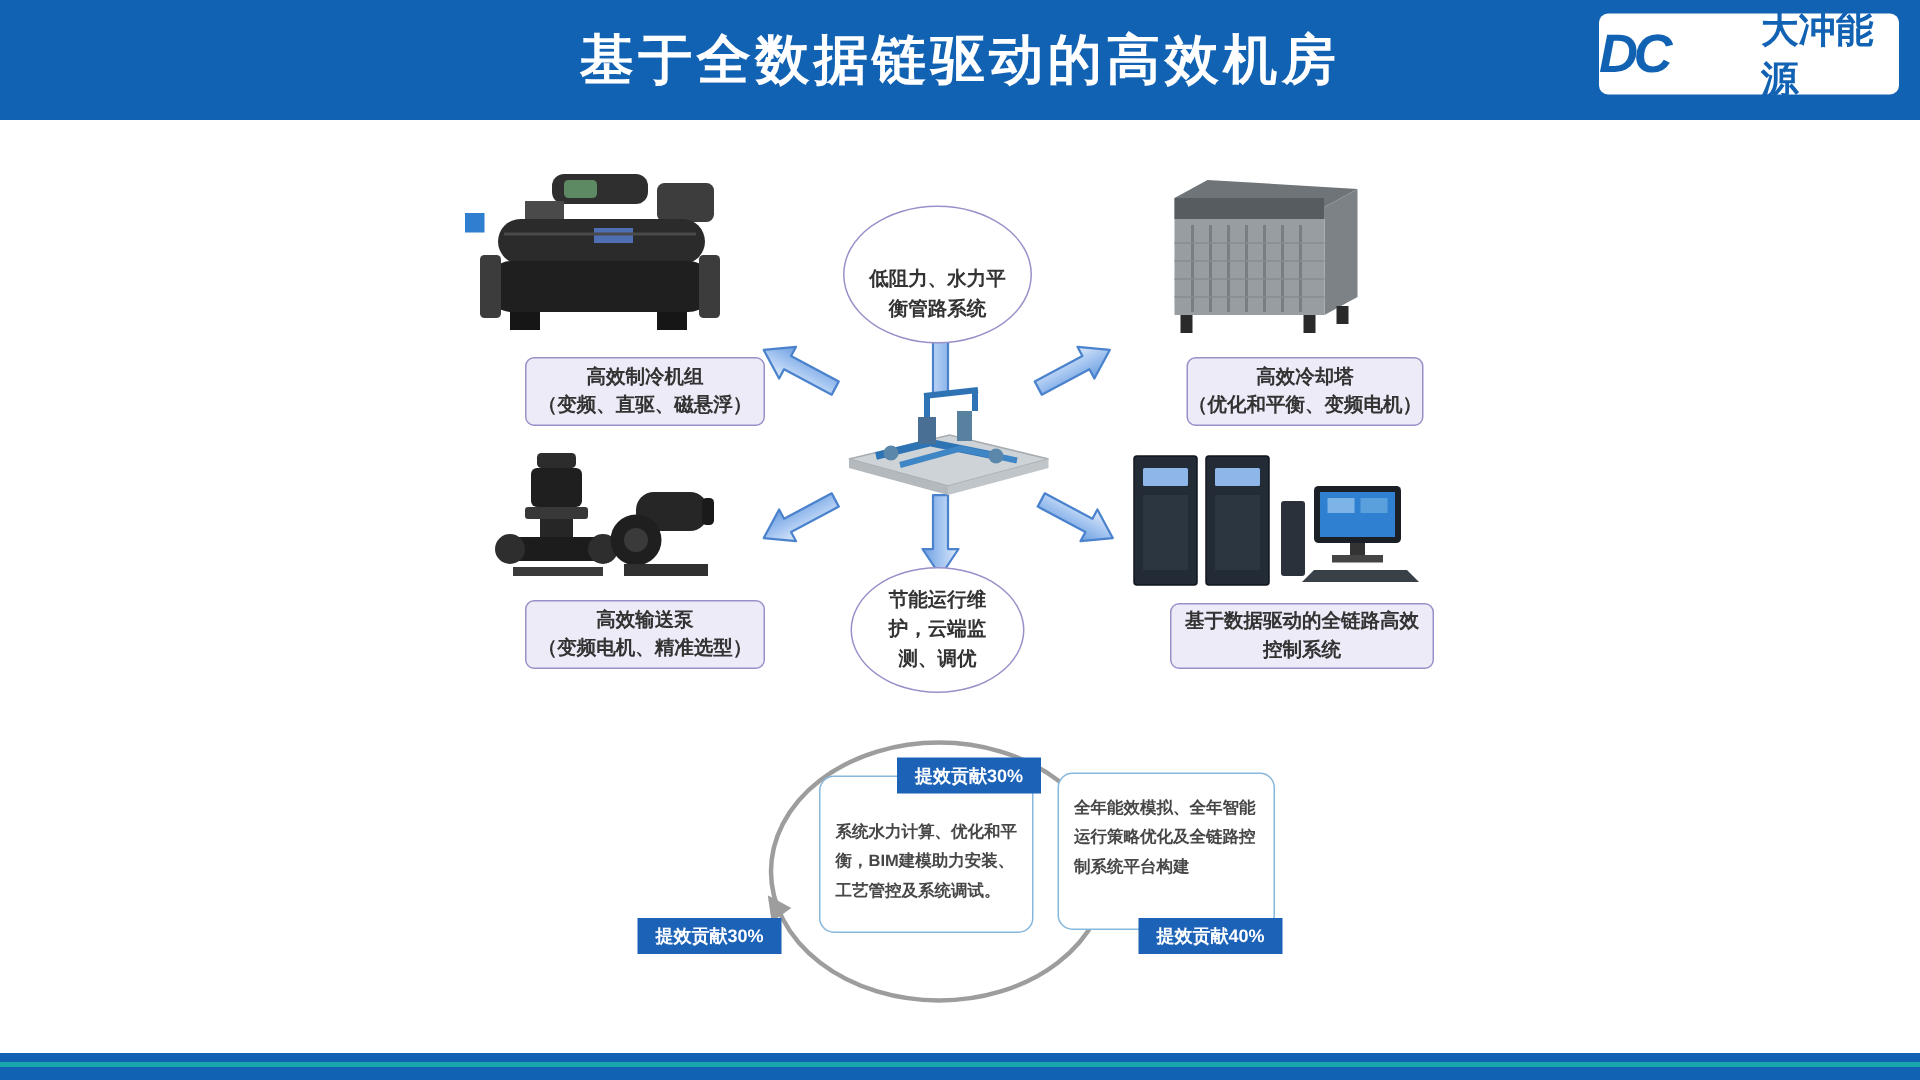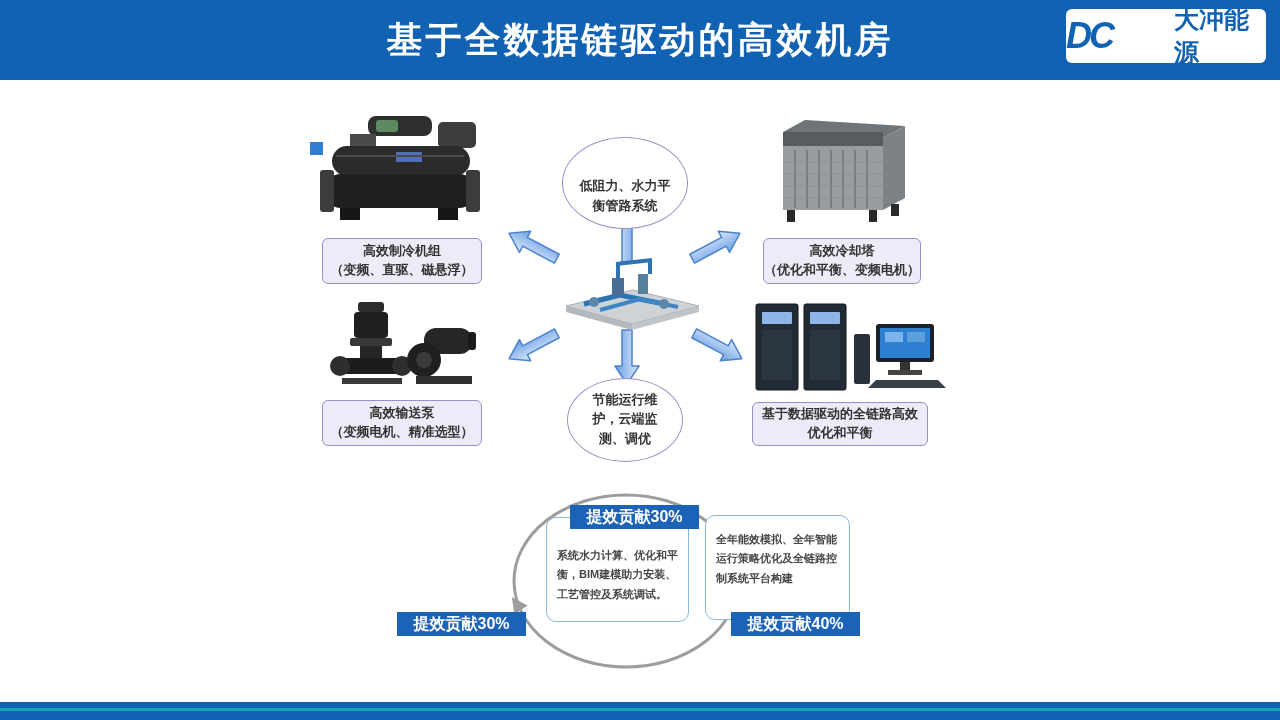--- a/index.html
+++ b/index.html
@@ -14,33 +14,33 @@
   .logo { position:absolute; right:14px; top:9px; width:200px; height:54px; background:#fff;
           border-radius:6px; display:flex; align-items:center; justify-content:center; gap:24px; }
   .logo-dc { color:#1262b3; font-size:36px; font-weight:bold; font-style:italic; letter-spacing:-3px; }
   .logo-name { color:#1262b3; font-size:25px; font-weight:bold;margin-left:38px; }
 
   
   .img { position:absolute; z-index:2; }
   .img svg { width:100%; height:100%; display:block; }
   .label-box { position:absolute; z-index:2; background:#edebf7; border:1.6px solid #9a90c9; border-radius:6px;
                display:flex; flex-direction:column; align-items:center; justify-content:center;
-               font-size:13px; font-weight:bold; color:#333; line-height:1.45; text-align:center; }
+               font-size:13px; font-weight:bold; color:#333; line-height:1.45; text-align:center;margin-left:28px; }
   .ellipse { position:absolute; z-index:2; background:#fff; border:1.6px solid #9a90c9; border-radius:50%;
              display:flex; align-items:flex-end; justify-content:center; text-align:center;
              font-size:13px; font-weight:bold; color:#333; padding:13px; line-height:1.5; }
   .arrow { position:absolute; z-index:1; width:58px; height:30px; }
   .arrow svg { width:100%; height:100%; display:block; }
 
   
   .cycle { position:absolute; left:495px; top:478px; width:262px; height:206px; z-index:0; }
   .pbox { position:absolute; z-index:2; background:#fff; border:1.5px solid #86b7dc; border-radius:10px;
           padding:14px 10px; font-size:11px; font-weight:bold; color:#474747; line-height:1.75; }
-  .ptag { position:absolute; z-index:3; background:#1c63b8; color:#fff; font-size:16px; font-weight:bold;
-          display:flex; align-items:center; justify-content:center; height:24px; width:129px; }
+  .ptag { position:absolute; z-index:3; background:#1c63b8; color:#fff; font-size:12px; font-weight:bold;
+          display:flex; align-items:center; justify-content:center; height:24px; width:96px;margin-left:28px; }
 
   
   .footer { position:absolute; left:0; bottom:0; width:1280px; height:18px;
             background:linear-gradient(to bottom,#1262b3 0,#1262b3 6px,#18a7ad 6px,#18a7ad 9px,#1262b3 9px,#1262b3 18px); }
 </style>
 </head>
 <body>
 
 <div class="slide">
 
@@ -206,21 +206,21 @@
   <div class="label-box" style="left:763px;top:238px;width:158px;height:46px">
     <span>高效冷却塔</span>
     <span>（优化和平衡、变频电机）</span>
   </div>
   <div class="label-box" style="left:322px;top:400px;width:160px;height:46px">
     <span>高效输送泵</span>
     <span>（变频电机、精准选型）</span>
   </div>
   <div class="label-box" style="left:752px;top:402px;width:176px;height:44px">
     <span>基于数据驱动的全链路高效</span>
-    <span>优化和平衡</span>
+    <span>控制系统</span>
   </div>
 
   <div class="cycle">
     <svg viewBox="0 0 262 206" width="262" height="206">
       <ellipse cx="131" cy="103" rx="112" ry="86" fill="none" stroke="#9d9d9d" stroke-width="3"></ellipse>
       <polygon points="0,-8 16,0 0,8" fill="#9d9d9d" transform="translate(236,74) rotate(55)"></polygon>
       <polygon points="0,-8 16,0 0,8" fill="#9d9d9d" transform="translate(26,132) rotate(235)"></polygon>
     </svg>
   </div>
 

